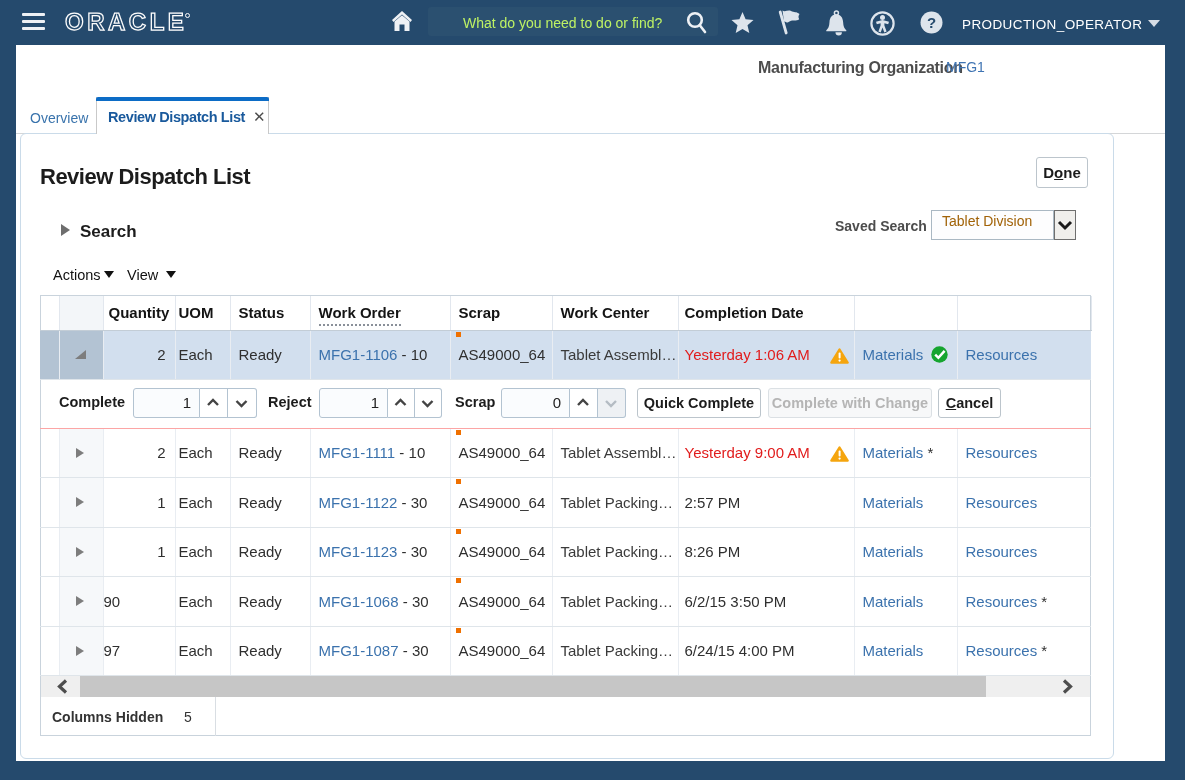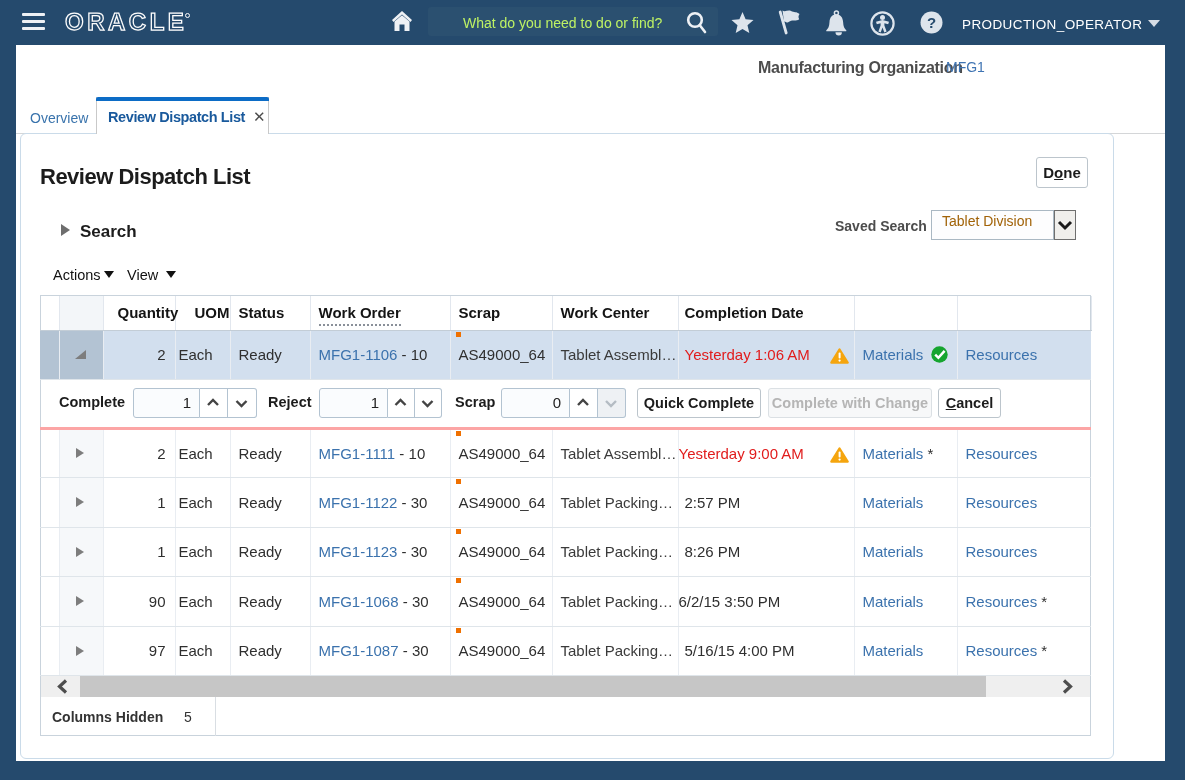--- a/index.html
+++ b/index.html
@@ -155,22 +155,22 @@
         <col style="width:102px">
         <col style="width:126px">
       <col style="width:176px">
         <col style="width:103px">
         <col style="width:134px">
     </colgroup>
     <tbody>
         <tr class="hdr">
       <td></td>
       <td style="background:#f3f6f9"></td>
-      <td style="padding-left:14px">Quantity</td>
-      <td class="cell-pad" style="padding-left:19px">UOM</td>
+      <td style="padding-left:5px">Quantity</td>
+      <td class="cell-pad" style="padding-left:3px">UOM</td>
       <td class="cell-pad">Status</td>
       <td class="cell-pad"><span style="border-bottom:2px dotted #8a9099;padding-bottom:3px">Work Order</span></td>
       <td class="cell-pad">Scrap</td>
       <td class="cell-pad">Work Center</td>
       <td style="padding-left:6px">Completion Date</td>
       <td></td>
       <td></td>
     </tr>
     <tr class="datarow selrow">
       <td class="dk"></td>
@@ -194,21 +194,21 @@
       </td>
       <td class="cell-pad"><a class="lk" href="#">Materials</a>
         <svg style="vertical-align:-3px;margin-left:3px" width="17" height="17" viewBox="0 0 17 17">
               <circle cx="8.5" cy="8.5" r="8.2" fill="#16a52f"></circle>
               <path d="M4.2 8.6 L7.4 11.8 L13.6 4.9" fill="none" stroke="#fff" stroke-width="2.5"></path>
             </svg>
       </td>
       <td class="cell-pad"><a class="lk" href="#">Resources</a></td>
     </tr>
     <tr style="height:49px">
-      <td colspan="11" style="border-bottom:3px solid #fca5a5">
+      <td colspan="11" style="border-bottom:1px solid #fca5a5">
         <div class="boldlbl" style="left:19px">Complete</div>
         <div class="spinfield" style="left:93px;width:67px;padding:5px 8px 0 0">1</div>
         <div class="spinbtn" style="left:160px;border-radius:0"><svg width="26" height="28" viewBox="0 0 26 28">
                 <path d="M8 16 L13 11 L18 16" fill="none" stroke="#444" stroke-width="2.4"></path>
               </svg></div>
         <div class="spinbtn" style="left:188px;width:29px;border-radius:0 3px 3px 0"><svg width="27" height="28" viewBox="0 0 27 28">
                 <path d="M8.5 12 L13.5 17 L18.5 12" fill="none" stroke="#444" stroke-width="2.4"></path>
               </svg></div>
         <div class="boldlbl" style="left:228px">Reject</div>
         <div class="spinfield" style="left:279px;width:69px;padding:5px 8px 0 0">1</div>
@@ -235,21 +235,21 @@
       <td></td>
       <td style="background:#f6f8fa">
             <div class="expander-closed"></div>
           </td>
       <td style="text-align:right;padding-right:9px">2</td>
       <td style="padding-left:3px">Each</td>
       <td class="cell-pad">Ready</td>
       <td class="cell-pad"><a class="lk" href="#">MFG1-1111</a> - 10</td>
       <td class="cell-pad"><span class="mkr"></span>AS49000_64</td>
       <td class="cell-pad" style="color:#3a3a3a">Tablet Assembl…</td>
-      <td style="" class="red">Yesterday 9:00 AM
+      <td style="padding-left:6px" class="red">Yesterday 9:00 AM
         <svg class="warn" width="19" height="16" viewBox="0 0 19 16">
               <path d="M9.5 1.6 L17.6 14.6 L1.4 14.6 Z" fill="#f5a50e" stroke="#f5a50e" stroke-width="2.4" stroke-linejoin="round"></path>
               <rect x="8.6" y="4.6" width="2" height="5.8" rx="0.9" fill="#fff"></rect>
               <circle cx="9.6" cy="12.6" r="1.15" fill="#fff"></circle>
             </svg>
       </td>
       <td class="cell-pad"><a class="lk" href="#">Materials</a> *</td>
       <td class="cell-pad"><a class="lk" href="#">Resources</a></td>
     </tr>
     <tr class="datarow" style="height:50px">
@@ -280,42 +280,42 @@
       <td class="cell-pad" style="color:#3a3a3a">Tablet Packing…</td>
       <td style="padding-left:6px">8:26 PM</td>
       <td class="cell-pad"><a class="lk" href="#">Materials</a></td>
       <td class="cell-pad"><a class="lk" href="#">Resources</a></td>
     </tr>
     <tr class="datarow" style="height:50px">
       <td></td>
       <td style="background:#f6f8fa">
             <div class="expander-closed"></div>
           </td>
-      <td style="text-align:right;padding-right:9px">90</td>
+      <td style="padding-right:9px">90</td>
       <td style="padding-left:3px">Each</td>
       <td class="cell-pad">Ready</td>
       <td class="cell-pad"><a class="lk" href="#">MFG1-1068</a> - 30</td>
       <td class="cell-pad"><span class="mkr"></span>AS49000_64</td>
       <td class="cell-pad" style="color:#3a3a3a">Tablet Packing…</td>
-      <td style="">6/2/15 3:50 PM</td>
+      <td style="padding-left:6px">6/2/15 3:50 PM</td>
       <td class="cell-pad"><a class="lk" href="#">Materials</a></td>
       <td class="cell-pad"><a class="lk" href="#">Resources</a> *</td>
     </tr>
     <tr class="datarow">
       <td></td>
       <td style="background:#f6f8fa">
             <div class="expander-closed"></div>
           </td>
-      <td style="text-align:right;padding-right:9px">97</td>
+      <td style="text-align:left;padding-right:9px">97</td>
       <td style="padding-left:3px">Each</td>
       <td class="cell-pad">Ready</td>
       <td class="cell-pad"><a class="lk" href="#">MFG1-1087</a> - 30</td>
       <td class="cell-pad"><span class="mkr"></span>AS49000_64</td>
       <td class="cell-pad" style="color:#3a3a3a">Tablet Packing…</td>
-      <td style="padding-left:6px">5/16/15 4:00 PM</td>
+      <td style="padding-left:6px">6/24/15 4:00 PM</td>
       <td class="cell-pad"><a class="lk" href="#">Materials</a></td>
       <td class="cell-pad"><a class="lk" href="#">Resources</a> *</td>
     </tr>
   </tbody>
     </table>
 
   <div id="scrollrow">
     <svg style="position:absolute;left:15px;top:3px" width="14" height="15" viewBox="0 0 14 15">
         <path d="M10 1.5 L3.5 7.5 L10 13.5" fill="none" stroke="#4d4d4d" stroke-width="3.2"></path>
       </svg>

